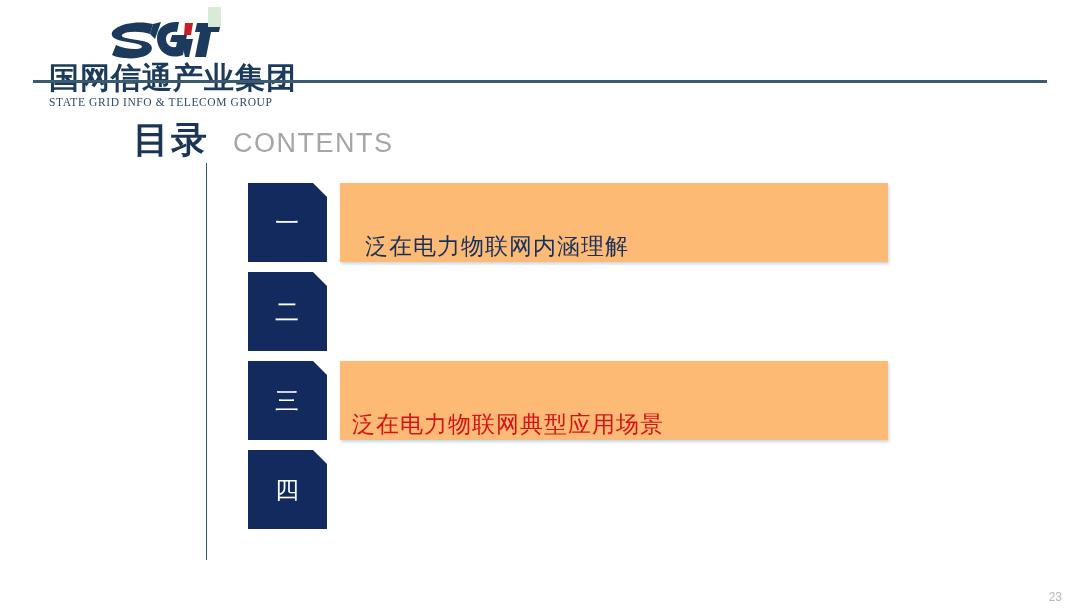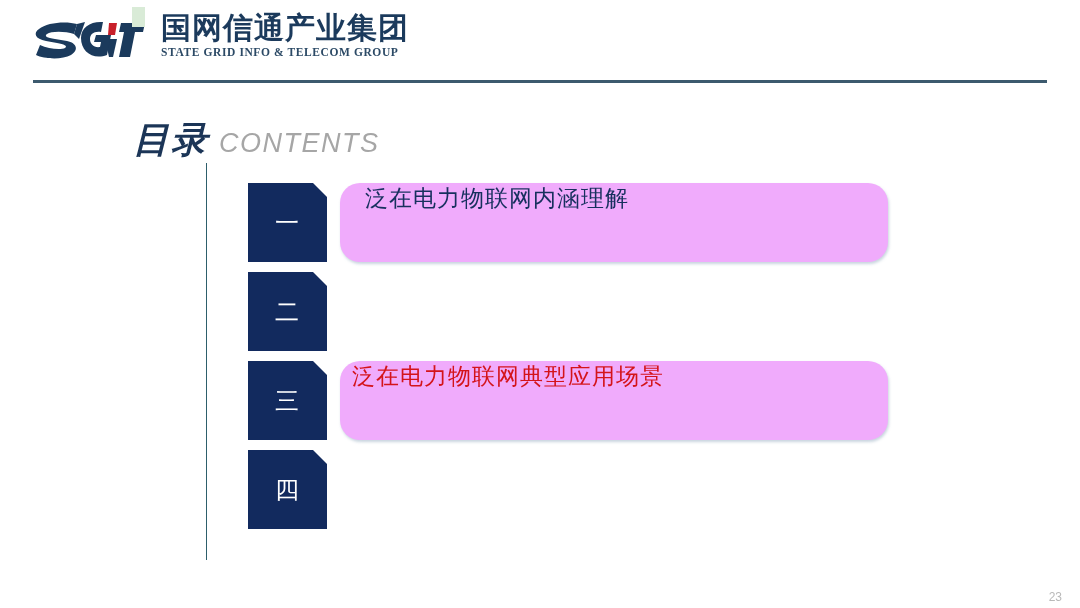--- a/index.html
+++ b/index.html
@@ -24,22 +24,23 @@
     left: 0;
     top: 0;
     width: 1080px;
     height: 78px;
   }
   .logo-block {
     position: absolute;
     left: 33px;
     top: 13px;
     display: flex;
-    align-items: flex-start;
+    align-items: center;
     height: 56px;
+    flex-direction: column;
   }
   .logo-mark {
     position: relative;
     width: 112px;
     height: 50px;
   }
   .logo-mark svg { display: block; }
   .green-chip {
     position: absolute;
     left: 99px;
@@ -57,21 +58,21 @@
     font-family: "DejaVu Sans", "Liberation Sans", sans-serif;
     font-size: 30px;
     font-weight: bold;
     color: #1b3a5c;
     letter-spacing: 1px;
     white-space: nowrap;
   }
   .logo-en {
     font-family: "Liberation Serif", "DejaVu Serif", serif;
     font-size: 11.5px;
-    font-weight: bold;
+    font-weight: normal;
     color: #2c4a66;
     letter-spacing: 0.6px;
     margin-top: 4px;
     white-space: nowrap;
   }
   .header-rule {
     position: absolute;
     left: 33px;
     top: 80px;
     width: 1014px;
@@ -79,32 +80,31 @@
     background: #3c5a6e;
   }
 
   
   .title-row {
     position: absolute;
     left: 133px;
     top: 122px;
     display: flex;
     align-items: baseline;
-    font-style: italic;
   }
   .title-cn {
     font-family: "DejaVu Sans", "Liberation Sans", sans-serif;
     font-size: 36px;
     font-weight: bold;
     color: #1b3557;
     letter-spacing: 2px;
     line-height: 1;
   }
   .title-en {
-    margin-left: 10px;
+    margin-left: 24px;
     font-family: "Liberation Sans", "DejaVu Sans", sans-serif;
     font-size: 27px;
     font-weight: normal;
     color: #a6a6a6;
     letter-spacing: 1.5px;
     line-height: 1;
   }
 
   
   .guide-line {
@@ -143,24 +143,24 @@
     font-size: 24px;
     font-weight: normal;
     letter-spacing: 1px;
     -webkit-clip-path: polygon(0 0, calc(100% - 14px) 0, 100% 14px, 100% 100%, 0 100%);
     clip-path: polygon(0 0, calc(100% - 14px) 0, 100% 14px, 100% 100%, 0 100%);
     filter: drop-shadow(2px 2px 2px rgba(120,140,160,0.45));
   }
   .row-bar {
     margin-left: 13px;
     flex: 1;
-    background: #f0abfc;
-    border-radius: 20px;
-    display: flex;
-    align-items: flex-start;
+    background: #fdba74;
+    border-radius: 0;
+    display: flex;
+    align-items: flex-end;
     box-shadow: 1px 2px 3px rgba(120,150,175,0.40);
   }
   .row-label {
     padding-left: 25px;
     font-family: "DejaVu Sans", "Liberation Sans", sans-serif;
     font-size: 23px;
     font-weight: normal;
     color: #17305e;
     letter-spacing: 1px;
     white-space: nowrap;

